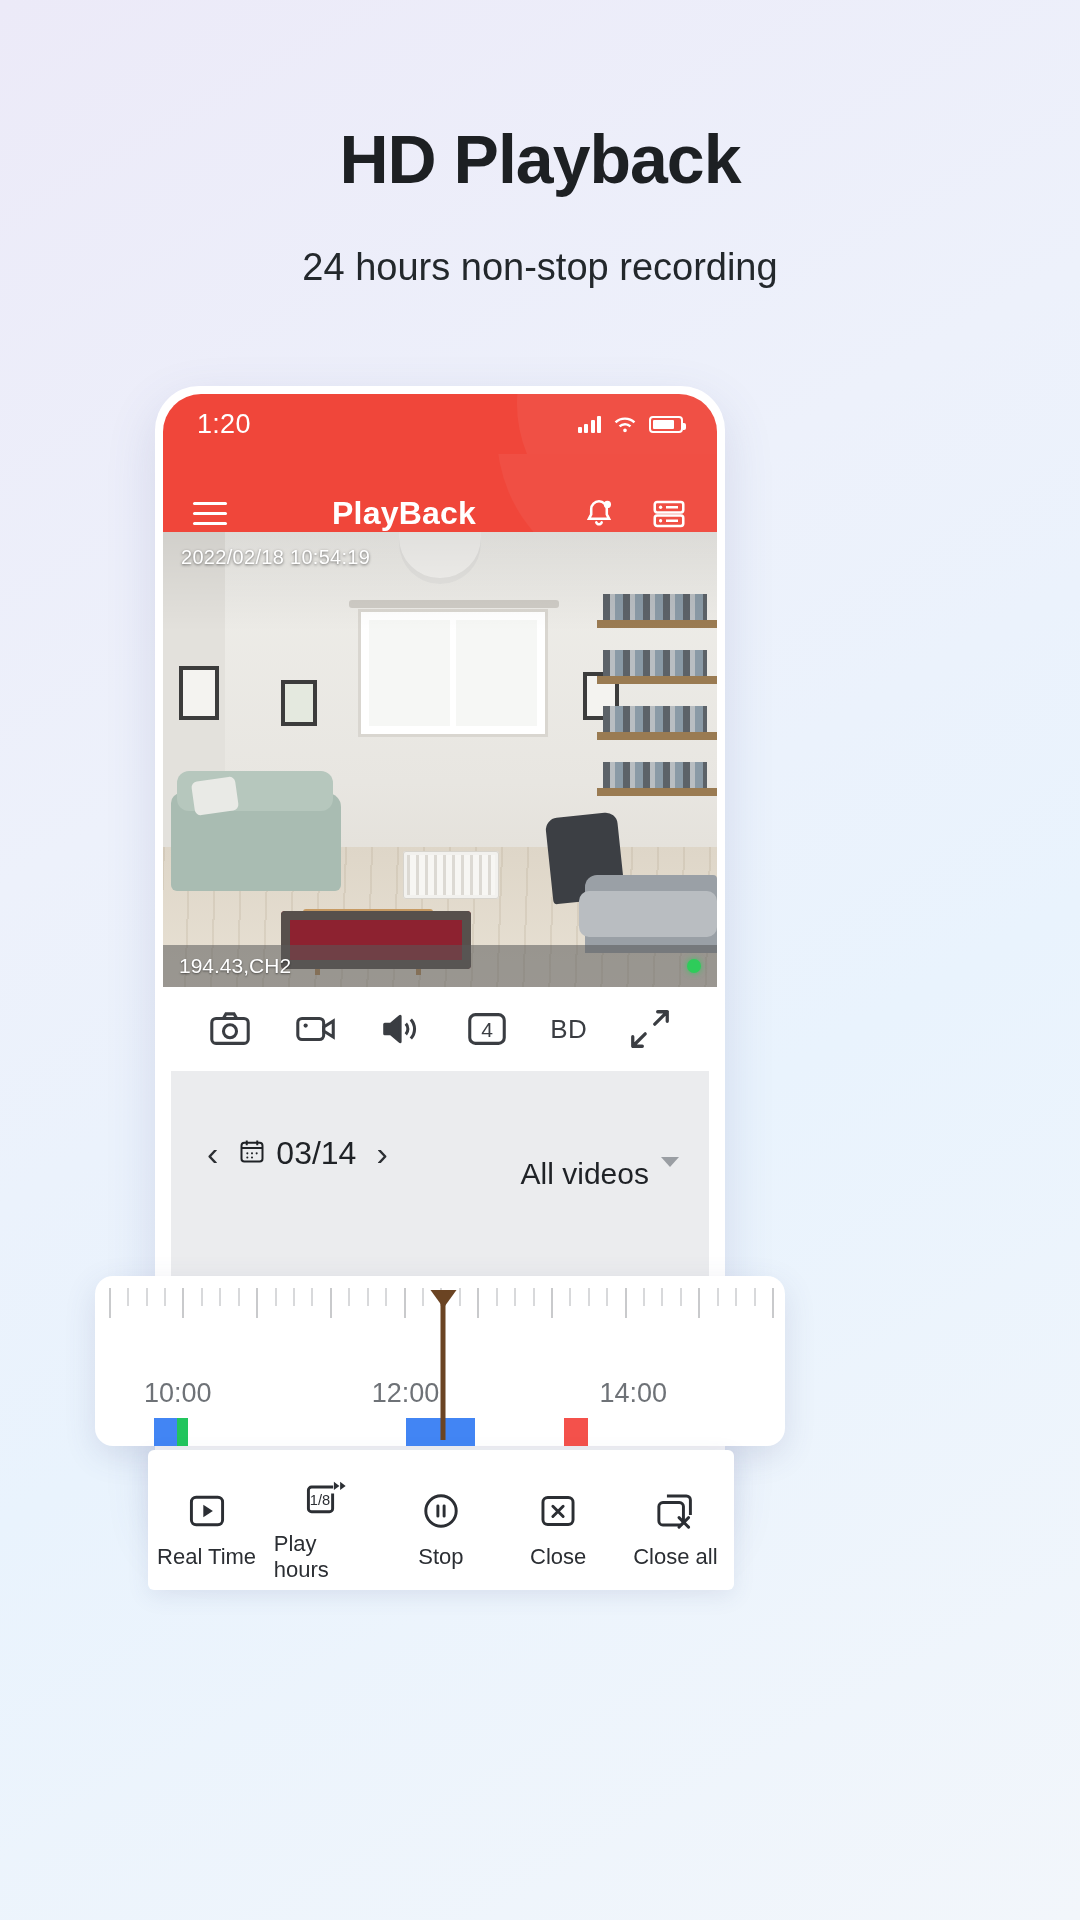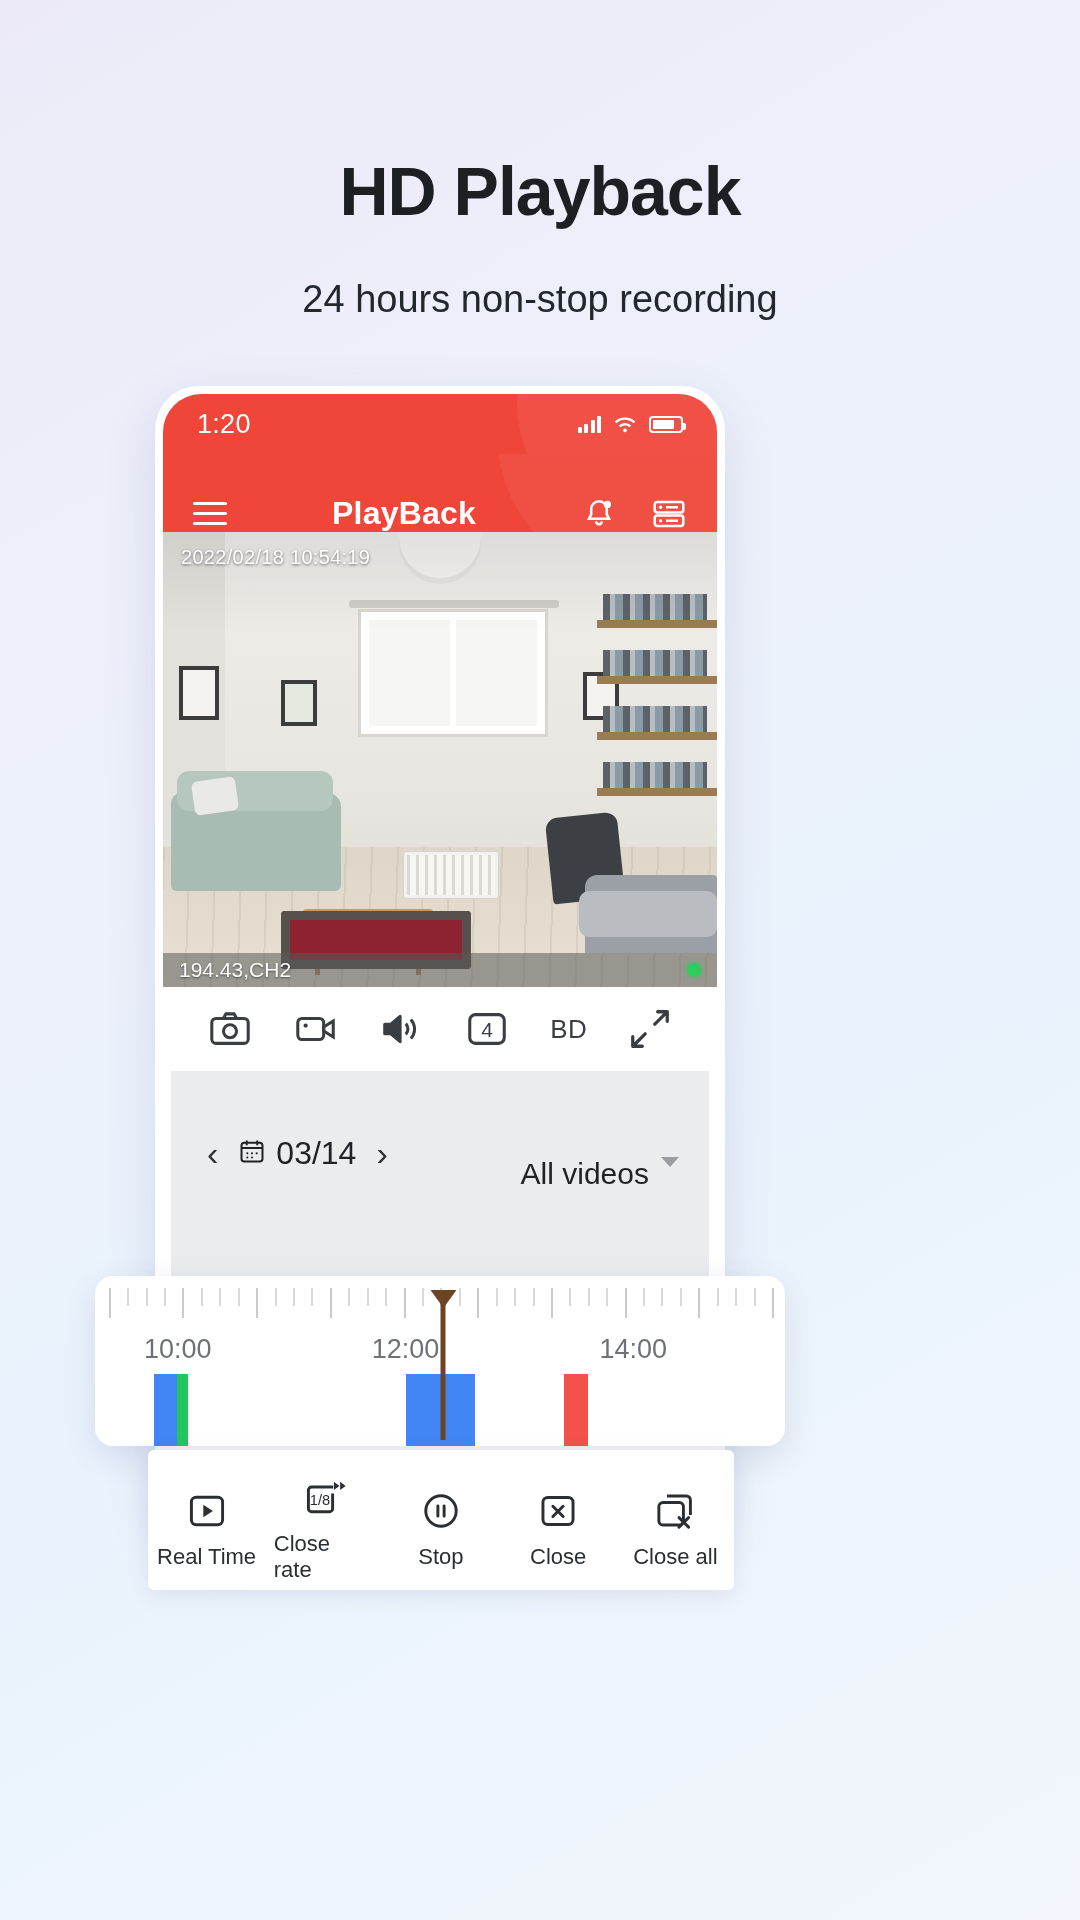--- a/index.html
+++ b/index.html
@@ -6,21 +6,21 @@
   html,body { width:1080px; height:1920px; }
   body {
     font-family:"Liberation Sans", sans-serif;
     background:linear-gradient(150deg,#eceaf8 0%,#edf1fb 35%,#e9f3fd 60%,#f2f6fb 100%);
     position:relative; overflow:hidden;
   }
 
   
   .promo { text-align:center; padding-top:120px; }
   .promo-title {
-    font-size:68px; font-weight:bold; color:#1d2023; letter-spacing:-1px;margin-top:32px;
+    font-size:68px; font-weight:bold; color:#1d2023; letter-spacing:-1px;
   }
   .promo-sub {
     font-size:38px; color:#23282c; margin-top:48px; font-weight:400;
   }
 
   
   .phone {
     position:absolute; left:155px; top:386px;
     width:570px; height:1150px;
     background:#ffffff; border-radius:44px;
@@ -118,21 +118,21 @@
   .v-lamp{position:absolute;left:236px;top:-6px;width:82px;height:58px;background:#f4f3f0;
     border-radius:0 0 42px 42px;box-shadow:inset 0 -6px 0 rgba(0,0,0,.06);}
   .v-pic{position:absolute;width:40px;height:54px;background:#f4f3f0;box-shadow:inset 0 0 0 4px #3c3c3c;}
   .v-pic.a{left:16px;top:134px;}
   .v-pic.b{left:118px;top:148px;height:46px;width:36px;background:#e4e9df;}
   .v-pic.c{left:420px;top:140px;width:36px;height:48px;}
   .v-shadow{position:absolute;inset:0;background:linear-gradient(rgba(0,0,0,.08),rgba(0,0,0,0) 22%);}
 
   .v-ts{position:absolute;left:18px;top:14px;color:#fff;font-size:20px;
     text-shadow:0 1px 3px rgba(0,0,0,.55);letter-spacing:.3px;}
-  .v-bottombar{position:absolute;left:0;right:0;bottom:0;height:34px;
+  .v-bottombar{position:absolute;left:0;right:0;bottom:0;height:42px;
     background:rgba(90,90,90,.55);display:flex;align-items:center;justify-content:space-between;padding:0 16px;}
   .v-ch{color:#fff;font-size:21px;text-shadow:0 1px 2px rgba(0,0,0,.5);}
   .v-dot{width:14px;height:14px;border-radius:50%;background:#2ecc5a;box-shadow:0 0 6px rgba(46,204,90,.8);}
 
   
   .toolbar{height:84px;display:flex;align-items:center;justify-content:space-around;padding:0 24px;background:#fff;}
   .tb-item{width:46px;height:46px;display:flex;align-items:center;justify-content:center;cursor:pointer;}
   .tb-item svg{width:100%;height:100%;}
   .tb-text{font-size:26px;color:#3a3d42;font-weight:500;letter-spacing:.5px;}
 
@@ -153,21 +153,21 @@
   .timecard{
     position:absolute; left:95px; top:1276px; width:690px; height:170px;
     background:#fff; border-radius:18px;
     box-shadow:0 10px 32px rgba(70,80,130,.14);
     overflow:hidden;
   }
   .ruler{position:relative;height:46px;margin-top:12px;}
   .tick{position:absolute;top:0;width:2px;background:#d8d9db;}
   .tick.major{height:30px;background:#c9cacc;}
   .tick.minor{height:18px;}
-  .tlabels{position:relative;height:40px;}
+  .tlabels{position:relative;height:40px;margin-top:44px;}
   .tlabel{position:absolute;font-size:27px;color:#6e7277;transform:translateX(-50%);}
   .bars{position:relative;height:72px;}
   .bar{position:absolute;bottom:0;top:0;}
   .cursor{position:absolute;top:2px;bottom:-80px;width:5px;background:#6b4423;transform:translateX(-50%);z-index:5;}
   .cursor:before{content:"";position:absolute;left:50%;top:0;transform:translateX(-50%);
     width:0;height:0;border-left:13px solid transparent;border-right:13px solid transparent;border-top:18px solid #6b4423;}
 
   
   .actionbar{
     position:absolute;left:148px;top:1450px;width:586px;height:140px;
@@ -396,21 +396,21 @@
       <path d="M10 8.6l5.2 3.4L10 15.4z" fill="#2b2e33" stroke="none"></path>
     </svg>
     <span>Real Time</span>
   </div>
   <div class="action">
     <svg viewBox="0 0 24 24" fill="none" stroke="#2b2e33" stroke-width="1.6">
       <path d="M17 6H5.2A1.7 1.7 0 0 0 3.5 7.7v10.1A1.7 1.7 0 0 0 5.2 19.5H15a1.7 1.7 0 0 0 1.7-1.7V9.6"></path>
       <text x="9.8" y="16" font-size="8" font-family="Liberation Sans, sans-serif" fill="#2b2e33" stroke="none" text-anchor="middle">1/8</text>
       <path d="M17.4 3.2l3 2.2-3 2.2zM20.8 3.2l3 2.2-3 2.2z" fill="#2b2e33" stroke="none"></path>
     </svg>
-    <span>Close rate</span>
+    <span>Play hours</span>
   </div>
   <div class="action">
     <svg viewBox="0 0 24 24" fill="none" stroke="#2b2e33" stroke-width="1.6">
       <circle cx="12" cy="12" r="8.3"></circle>
       <path d="M10.3 9.2v5.6M13.7 9.2v5.6" stroke-linecap="round"></path>
     </svg>
     <span>Stop</span>
   </div>
   <div class="action">
     <svg viewBox="0 0 24 24" fill="none" stroke="#2b2e33" stroke-width="1.6">

